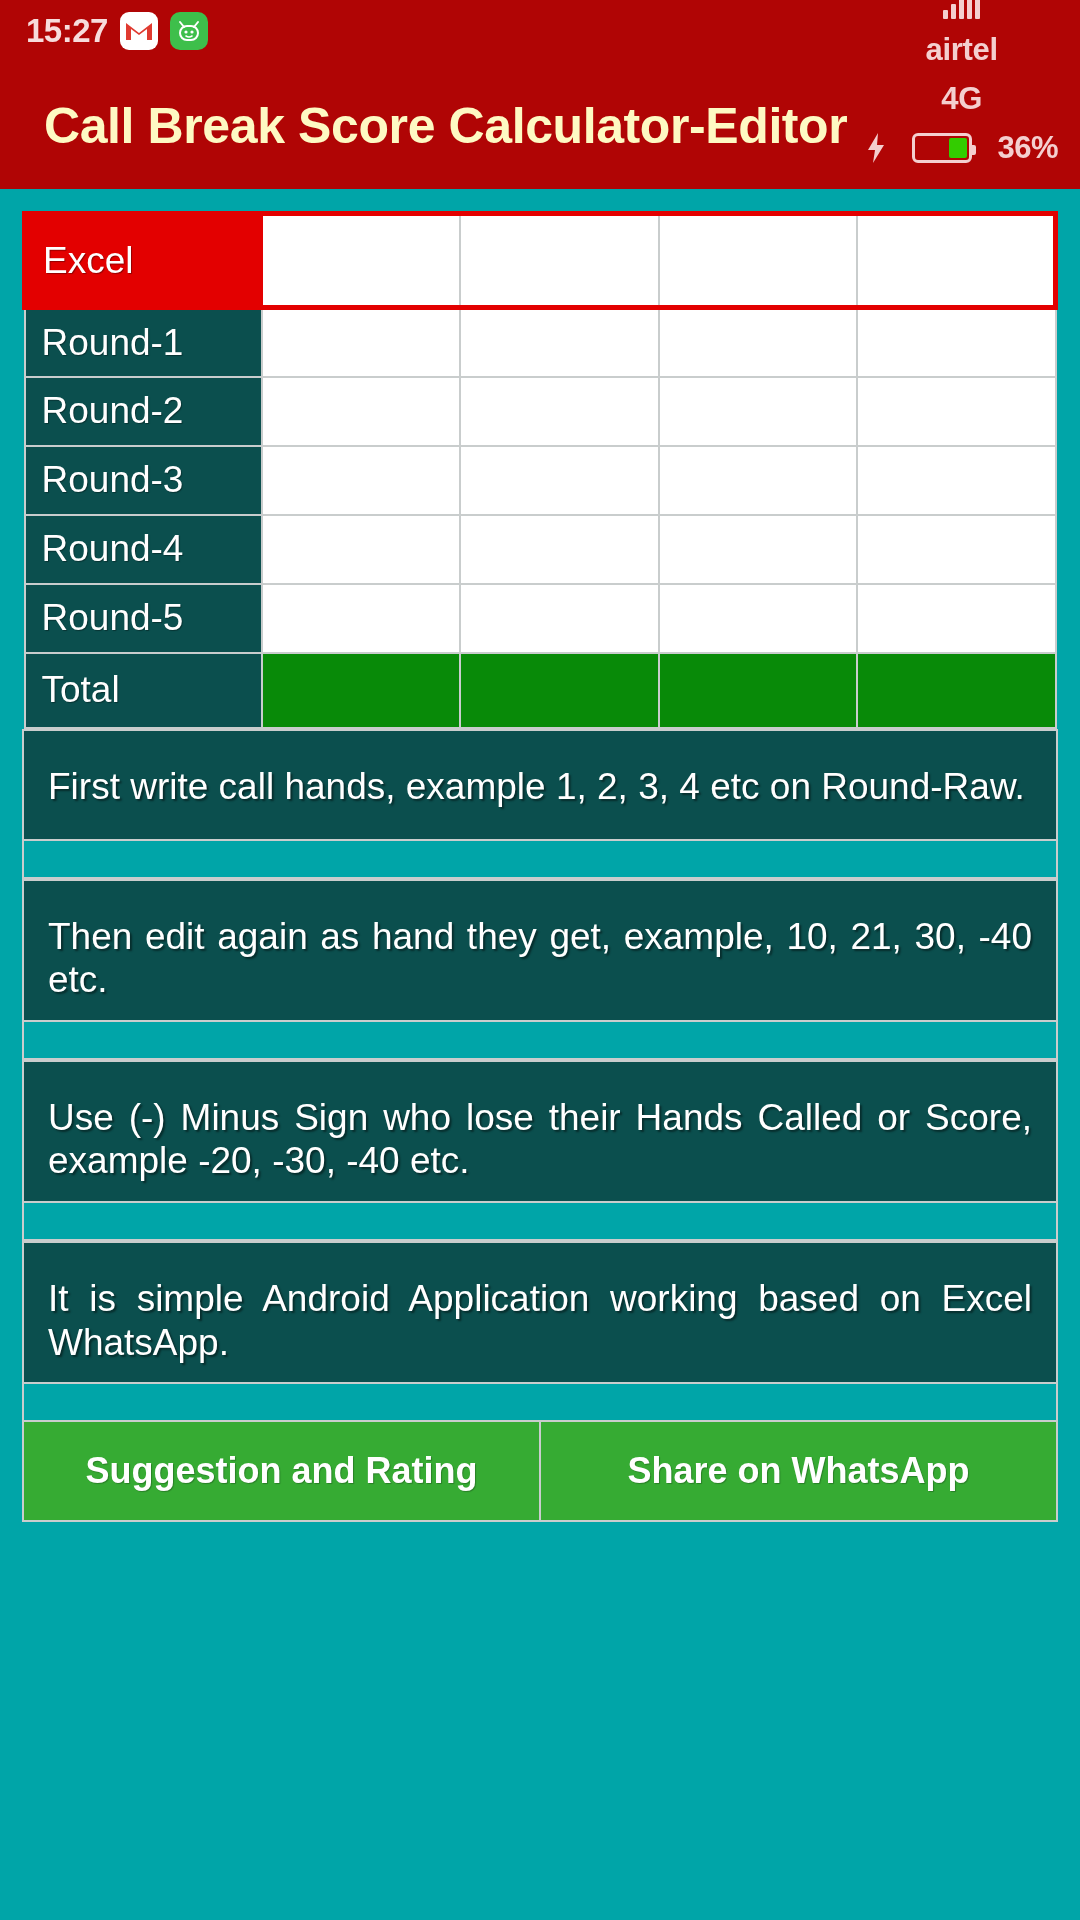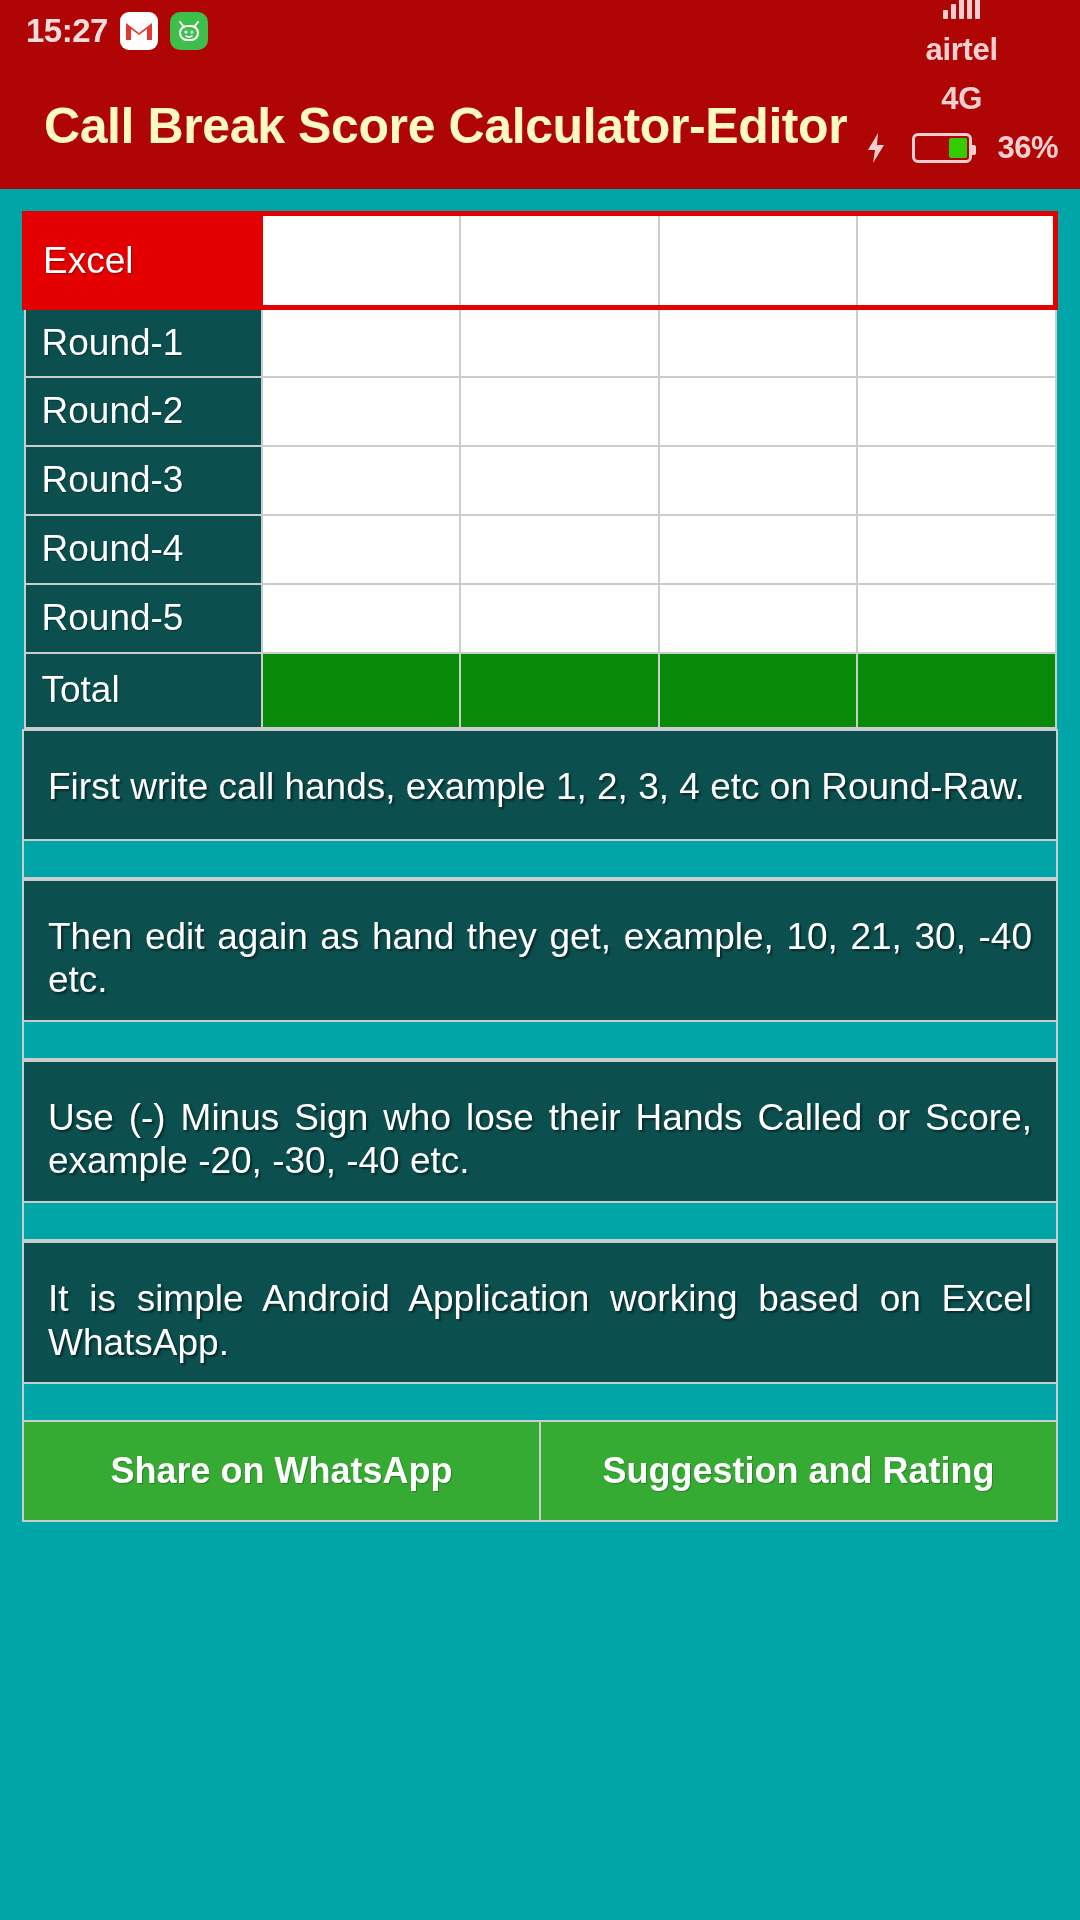--- a/index.html
+++ b/index.html
@@ -400,18 +400,18 @@
   <div class="instruction">Then edit again as hand they get, example, 10, 21, 30, -40 etc.</div>
   <div class="spacer-row"></div>
 
   <div class="instruction">Use (-) Minus Sign who lose their Hands Called or Score, example -20, -30, -40 etc.</div>
   <div class="spacer-row"></div>
 
   <div class="instruction">It is simple Android Application working based on Excel WhatsApp.</div>
   <div class="spacer-row"></div>
 
   <div class="action-row">
+    <button class="btn-action">Suggestion and Rating</button>
     <button class="btn-action">Share on WhatsApp</button>
-    <button class="btn-action">Suggestion and Rating</button>
   </div>
 
   <div class="bottom-fill"></div>
 </div>
 
 </body></html>

